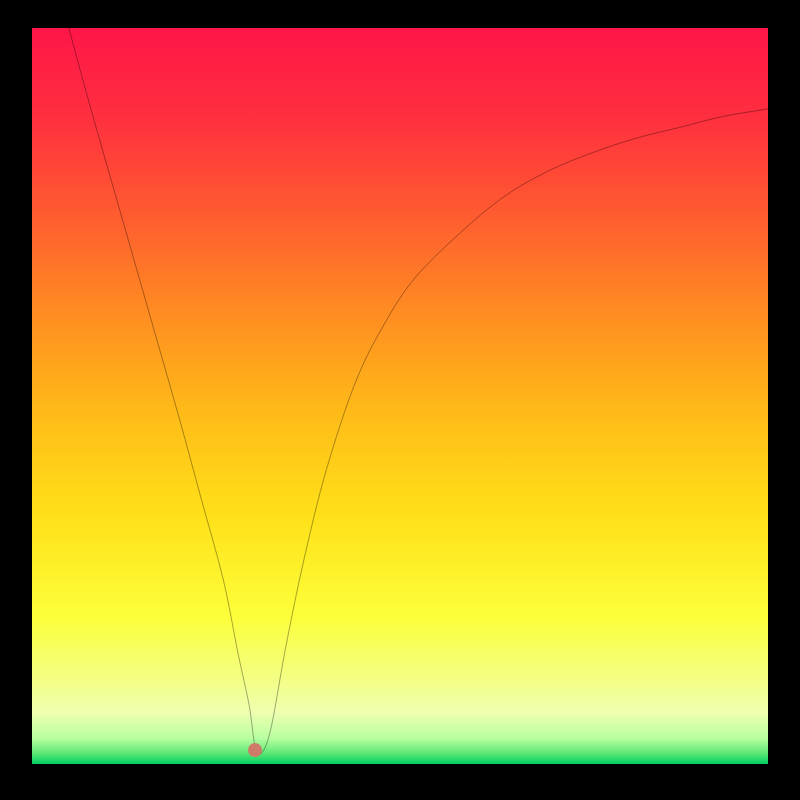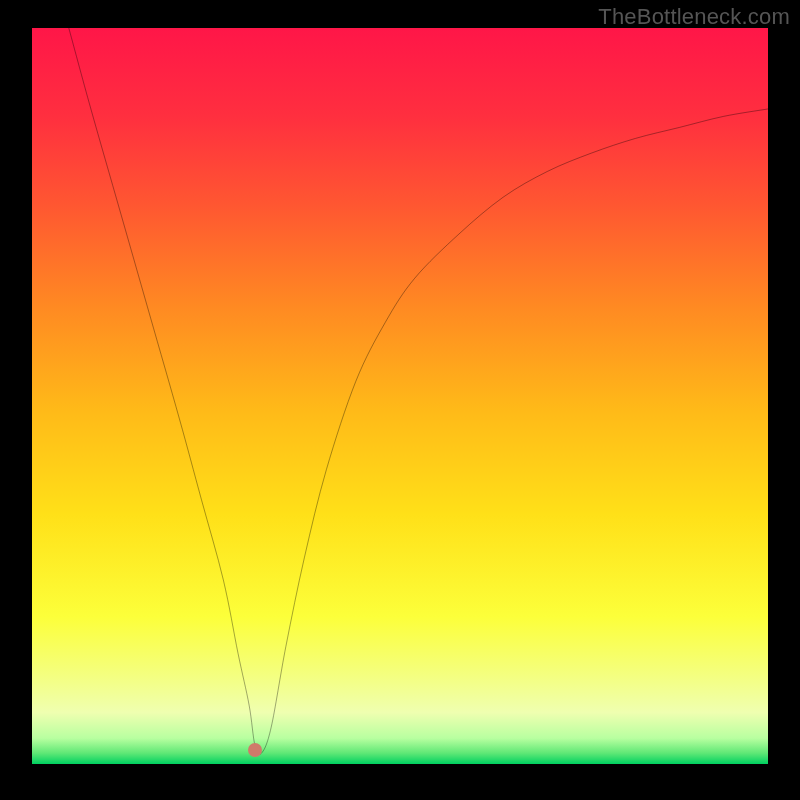--- a/index.html
+++ b/index.html
@@ -50,21 +50,20 @@
     background: #d07a6a;
     transform: translate(-50%, -50%);
     z-index: 3;
   }
 </style>
 </head>
 <body>
 
 <div class="frame">
 
-  <div class="watermark">TheBottleneck.com</div>
 
   <div class="plot-area">
 
     <svg class="gradient-bg" viewBox="0 0 100 100" preserveAspectRatio="none">
       <defs>
         <linearGradient id="bg-grad" x1="0" y1="0" x2="0" y2="1">
         <stop offset="0.00%" stop-color="#ff1648"></stop>
             <stop offset="12.00%" stop-color="#ff2f3f"></stop>
             <stop offset="25.00%" stop-color="#ff5a30"></stop>
             <stop offset="38.00%" stop-color="#ff8a22"></stop>

